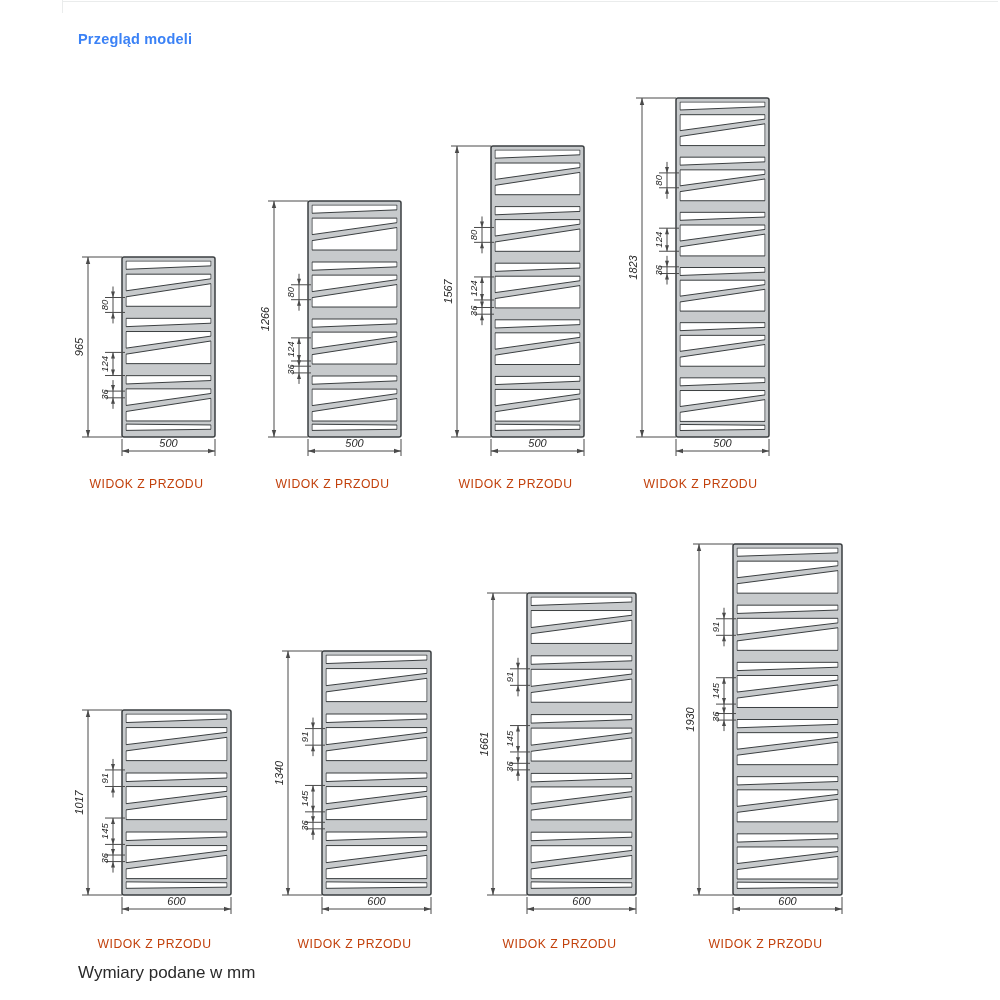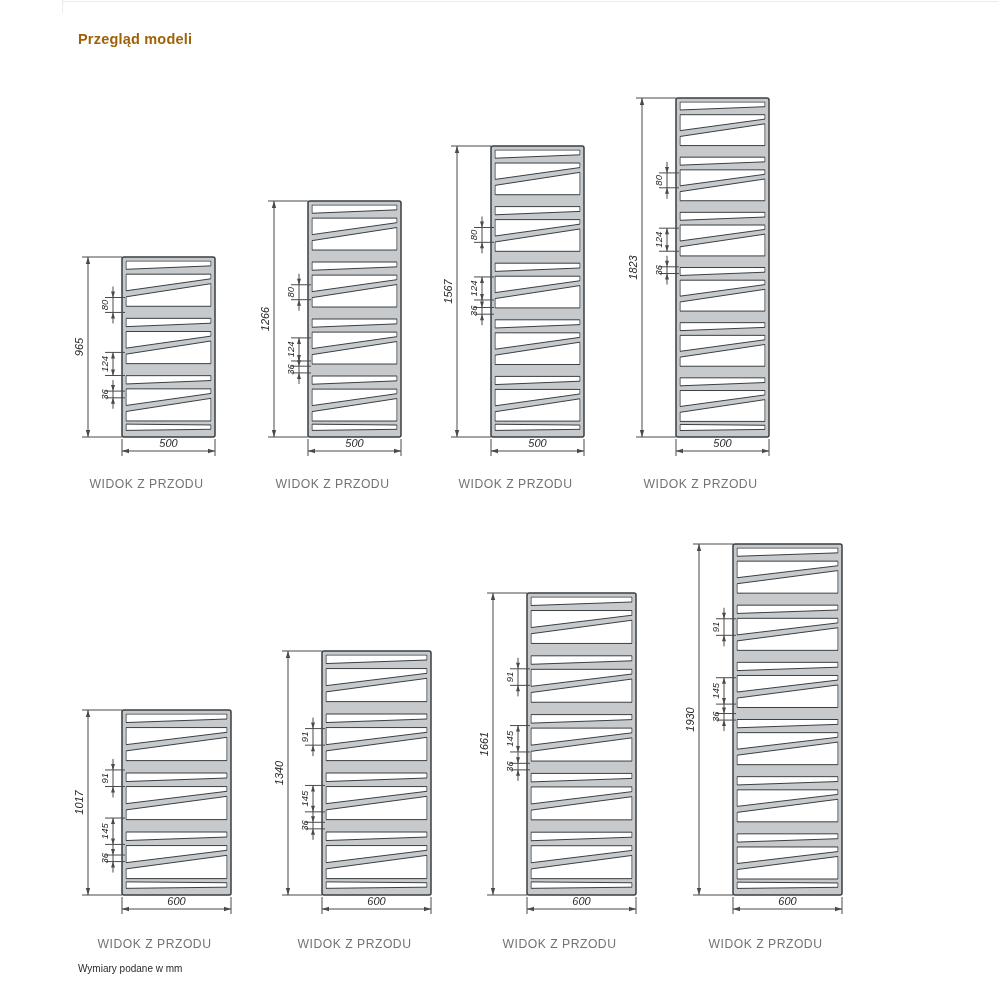--- a/index.html
+++ b/index.html
@@ -9,31 +9,31 @@
     font-family:"Liberation Sans",sans-serif;
     color:#222;
     position:relative;
     overflow:hidden;
   }
   .page{position:absolute;inset:0;background:#fff;}
   .edge-top{position:absolute;left:62px;top:1px;width:936px;height:1px;background:#eaecec;}
   .edge-corner{position:absolute;left:62px;top:0;width:1px;height:13px;background:#eaecec;}
   .title{
     position:absolute;left:78px;top:31px;
-    font-size:14.5px;font-weight:bold;letter-spacing:.2px;color:#a16207;
+    font-size:14.5px;font-weight:bold;letter-spacing:.2px;color:#3b82f6;
   }
   .footer{
     position:absolute;left:78px;top:963px;
-    font-size:10px;color:#2a2a2a;
+    font-size:17px;color:#2a2a2a;
   }
   .fig{position:absolute;font-style:italic;}
   .fig svg{display:block;}
   .fig-label{
     position:absolute;text-align:center;
-    font-size:12.2px;letter-spacing:.5px;color:#737373;white-space:nowrap;
+    font-size:12.2px;letter-spacing:.5px;color:#c2410c;white-space:nowrap;
   }
 </style>
 </head>
 <body>
 
 <div class="page">
   <div class="edge-top"></div>
   <div class="edge-corner"></div>
   <div class="title">Przegląd modeli</div>
   <div id="figures">

